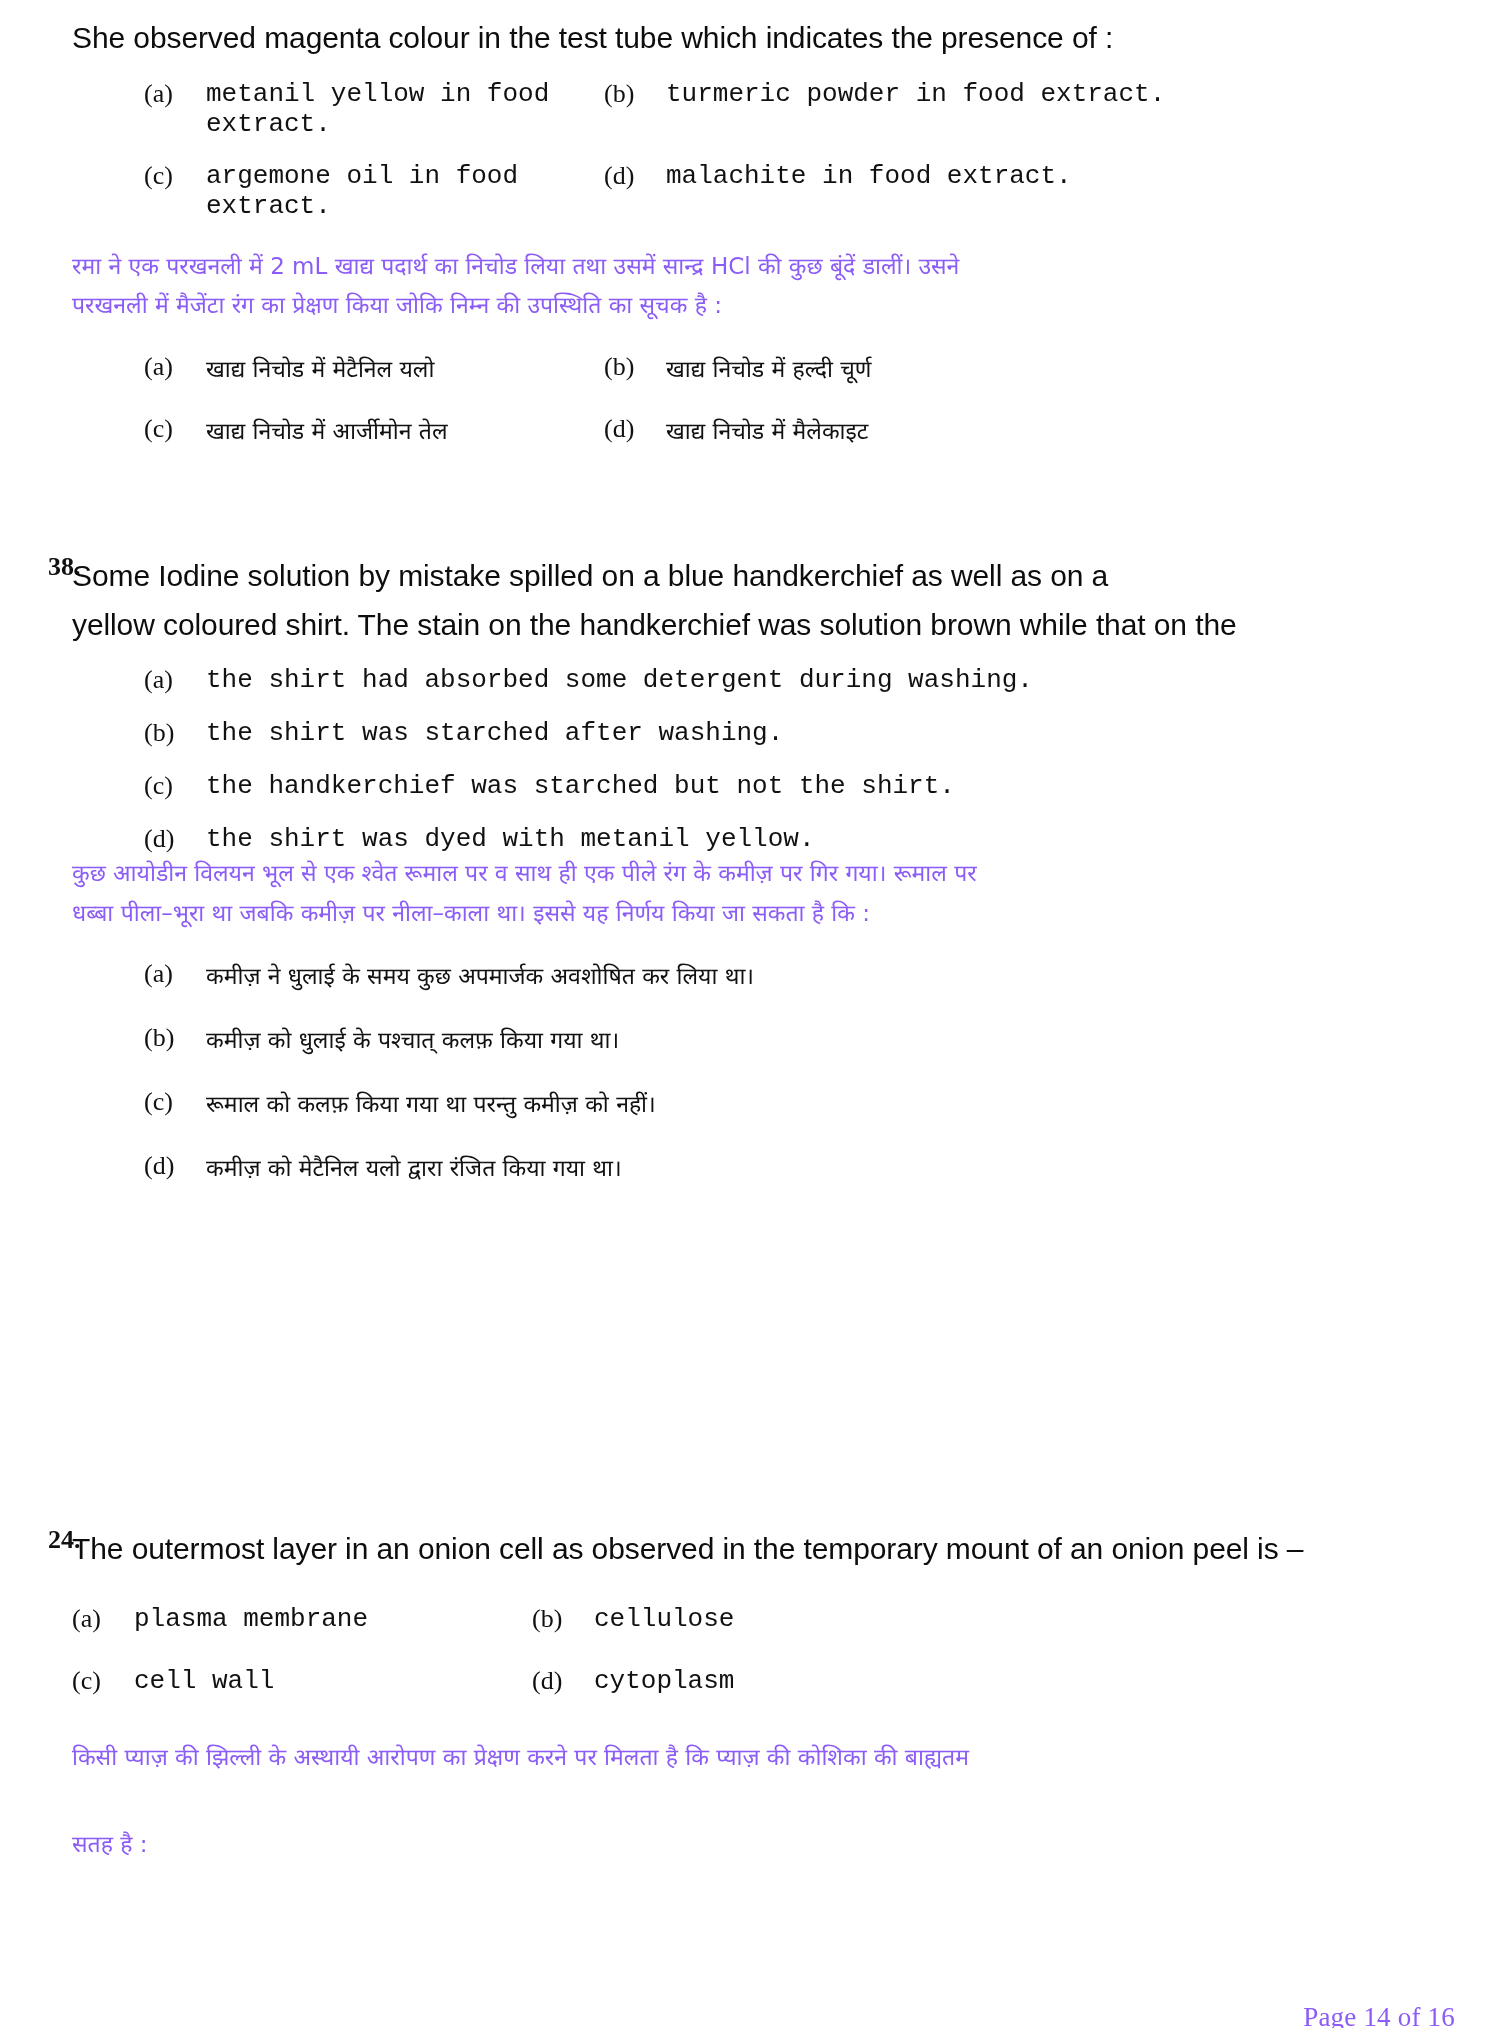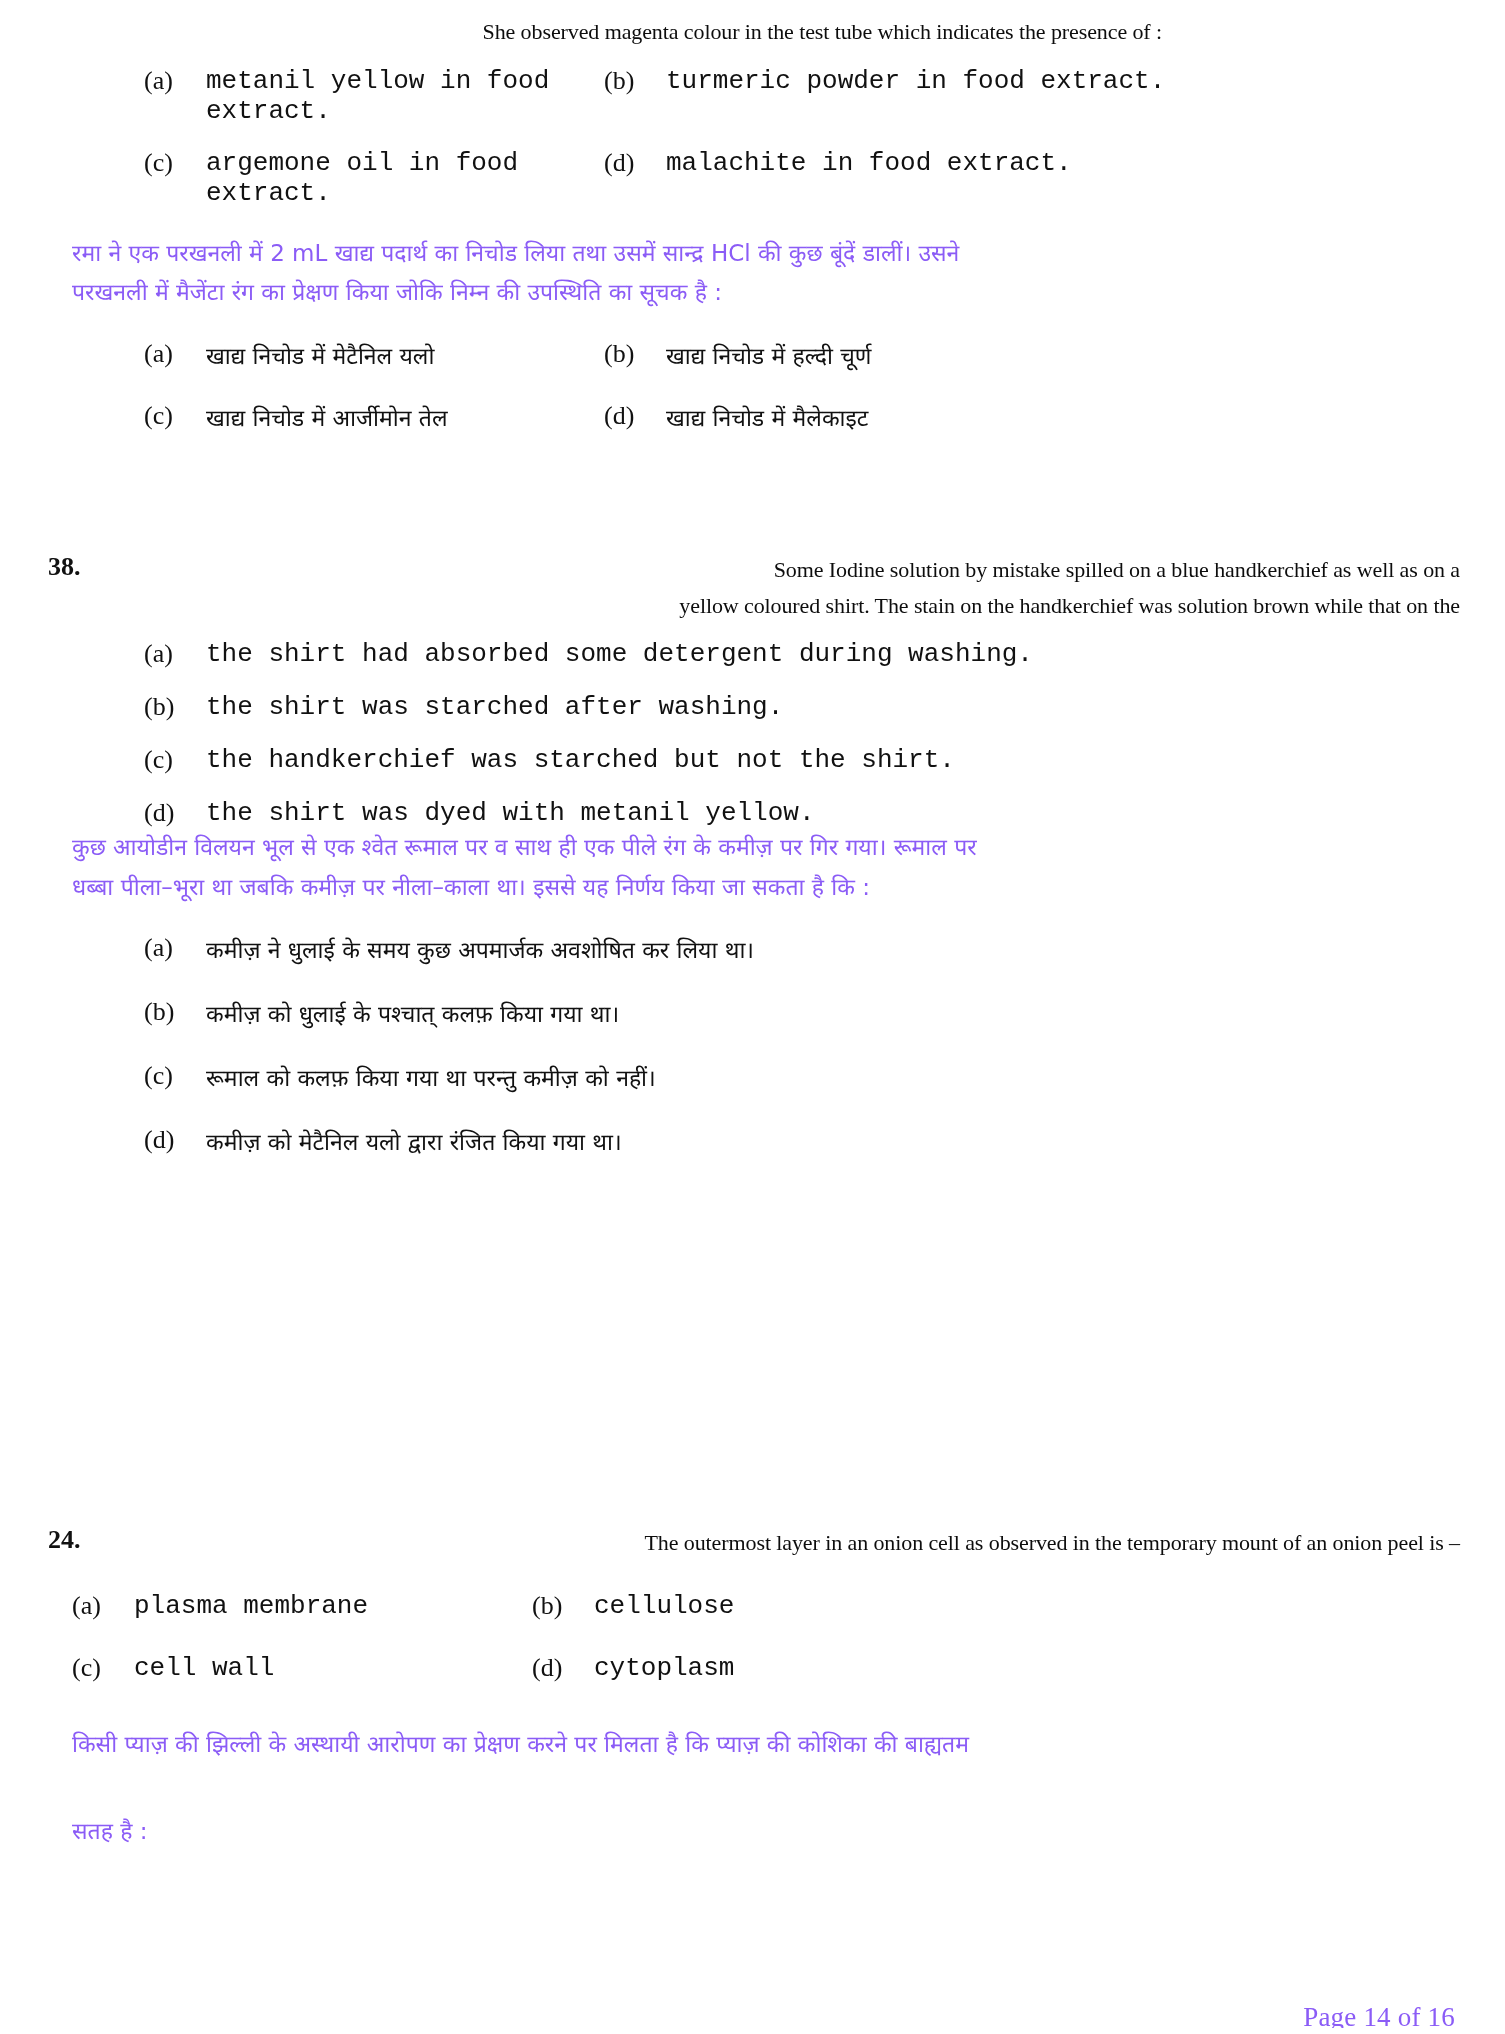--- a/index.html
+++ b/index.html
@@ -18,26 +18,25 @@
   .page {
     position: relative;
     width: 1505px;
     height: 2034px;
     box-sizing: border-box;
     padding: 0;
   }
 
   
   .eng {
-    font-family: Liberation Serif, serif;
-    font-size: 22px;
+    font-family: Liberation Sans, sans-serif;
+    font-size: 30px;
     line-height: 1.62;
     letter-spacing: -0.1px;
     color: #0d0d0d;
-    text-align: right;
   }
   .hin {
     font-family: "DejaVu Sans", "Liberation Sans", sans-serif;
     font-size: 23px;
     line-height: 1.72;
     color: #8b5cf6;
   }
 
   
   .qblock {

